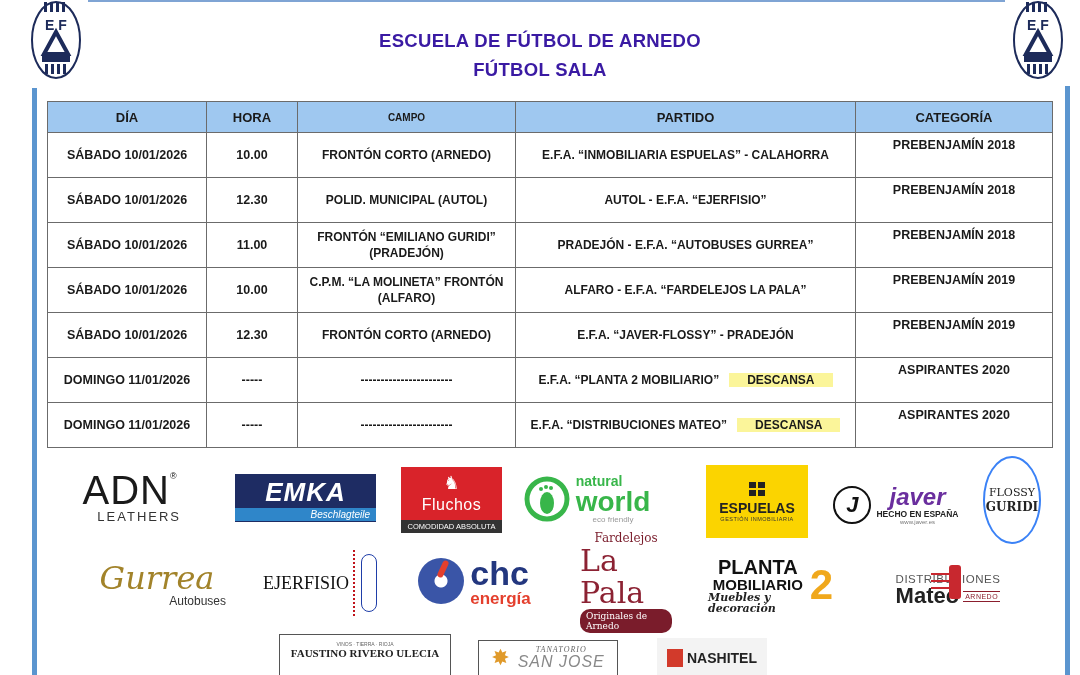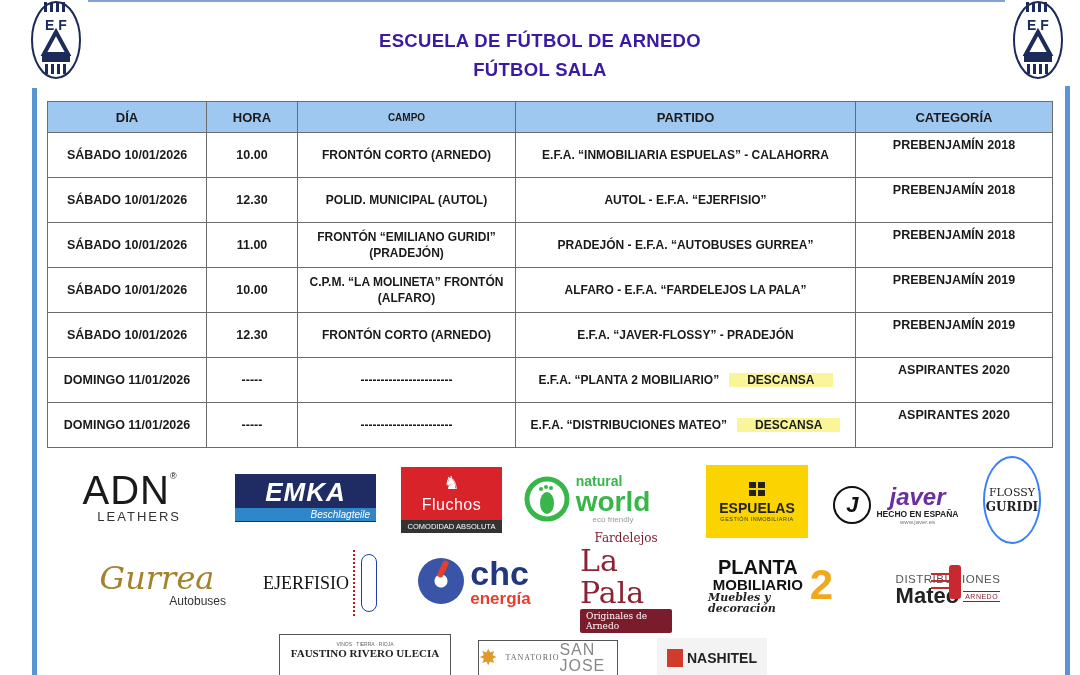--- a/index.html
+++ b/index.html
@@ -61,42 +61,42 @@
   .ejer-fig { width: 28px; height: 66px; border-left: 2px dotted #c0131b; margin-left: 4px; position: relative; }
   .ejer-fig::after { content: ""; position: absolute; left: 6px; top: 4px; width: 14px; height: 56px; border: 1.5px solid #1f3ea8; border-radius: 8px; }
   .chc-row { flex-direction: row; }
   .chc-flower { width: 46px; height: 46px; border-radius: 50%; background: radial-gradient(circle, #fff 0 6px, #3a55a7 7px 100%); position: relative; }
   .chc-flower::after { content: ""; position: absolute; left: 22px; top: 2px; width: 6px; height: 18px; background: #e43f2d; border-radius: 3px; transform: rotate(25deg); }
   .chc-txt { margin-left: 6px; display: flex; flex-direction: column; line-height: 1; }
   .chc-txt .a { color: #23377f; font-weight: bold; font-size: 34px; }
   .chc-txt .b { color: #e43f2d; font-weight: bold; font-size: 17px; }
   .lapala-a { font-family: "DejaVu Serif", serif; font-size: 12px; color: #7a1c2b; }
   .lapala-b { font-family: "DejaVu Serif", serif; font-size: 30px; color: #8c2233; line-height: 32px; }
-  .lapala-c { background: #7a1c2b; color: #fff; font-size: 9px; border-radius: 2px; padding: 2px 6px; font-family: "DejaVu Serif", serif; }
+  .lapala-c { background: #7a1c2b; color: #fff; font-size: 9px; border-radius: 10px; padding: 2px 6px; font-family: "DejaVu Serif", serif; }
   .planta-row { flex-direction: row; }
   .planta-txt { display: flex; flex-direction: column; align-items: center; line-height: 1; }
   .planta-a { font-size: 20px; font-weight: bold; color: #111; }
   .planta-b { font-size: 15px; font-weight: bold; color: #111; }
   .planta-c { font-family: "DejaVu Serif", serif; font-size: 11px; font-style: italic; font-weight: bold; color: #222; }
   .planta-two { font-size: 42px; font-weight: bold; color: #f0a81c; margin-left: 2px; line-height: 40px; }
   .mateo-row { }
   .mateo-mark { width: 34px; height: 38px; position: relative; }
   .mateo-mark::before { content: ""; position: absolute; right: 4px; top: 2px; width: 12px; height: 34px; background: #c8282f; border-radius: 3px; }
   .mateo-mark::after { content: ""; position: absolute; left: 0; top: 10px; width: 20px; height: 2px; background: #c8282f; box-shadow: 0 7px 0 #c8282f, 0 14px 0 #c8282f; }
   .mateo-txt { display: flex; flex-direction: column; line-height: 1; }
   .mateo-a { font-size: 11.5px; color: #555; letter-spacing: 0.5px; }
   .mateo-b { font-size: 22px; font-weight: bold; color: #222; }
   .mateo-c { font-size: 7px; color: #8b1e2d; border-top: 1px solid #8b1e2d; border-bottom: 1px solid #8b1e2d; margin-left: 4px; padding: 1px 2px; letter-spacing: 0.5px; }
   .boxed { border: 1px solid #555; background: #fff; }
   .faustino { width: 172px; height: 50px; justify-content: flex-start; padding-top: 6px; }
   .faustino-a { font-size: 5px; color: #666; }
   .faustino-b { font-family: "Liberation Serif", serif; font-size: 11px; font-weight: bold; color: #222; }
   .sanjose { width: 140px; height: 36px; flex-direction: row; }
   .leaf { color: #e09a2b; font-size: 22px; margin-right: 8px; }
-  .sj-txt { display: flex; flex-direction: row; align-items: center; line-height: 1; }
+  .sj-txt { display: flex; flex-direction: column; align-items: center; line-height: 1; font-style: italic; }
   .sj-a { font-size: 8px; color: #666; letter-spacing: 1px; font-family: "Liberation Serif", serif; }
   .sj-b { font-size: 16px; color: #888; letter-spacing: 1px; }
   .nashitel { width: 110px; height: 40px; flex-direction: row; background: #f3f3f3; }
   .nash-mark { width: 16px; height: 18px; background: #d23a2b; margin-right: 4px; }
   .nash-name { font-size: 14px; font-weight: bold; color: #222; }
 </style>
 </head>
 <body>
 
 <div class="top-rule"></div>

